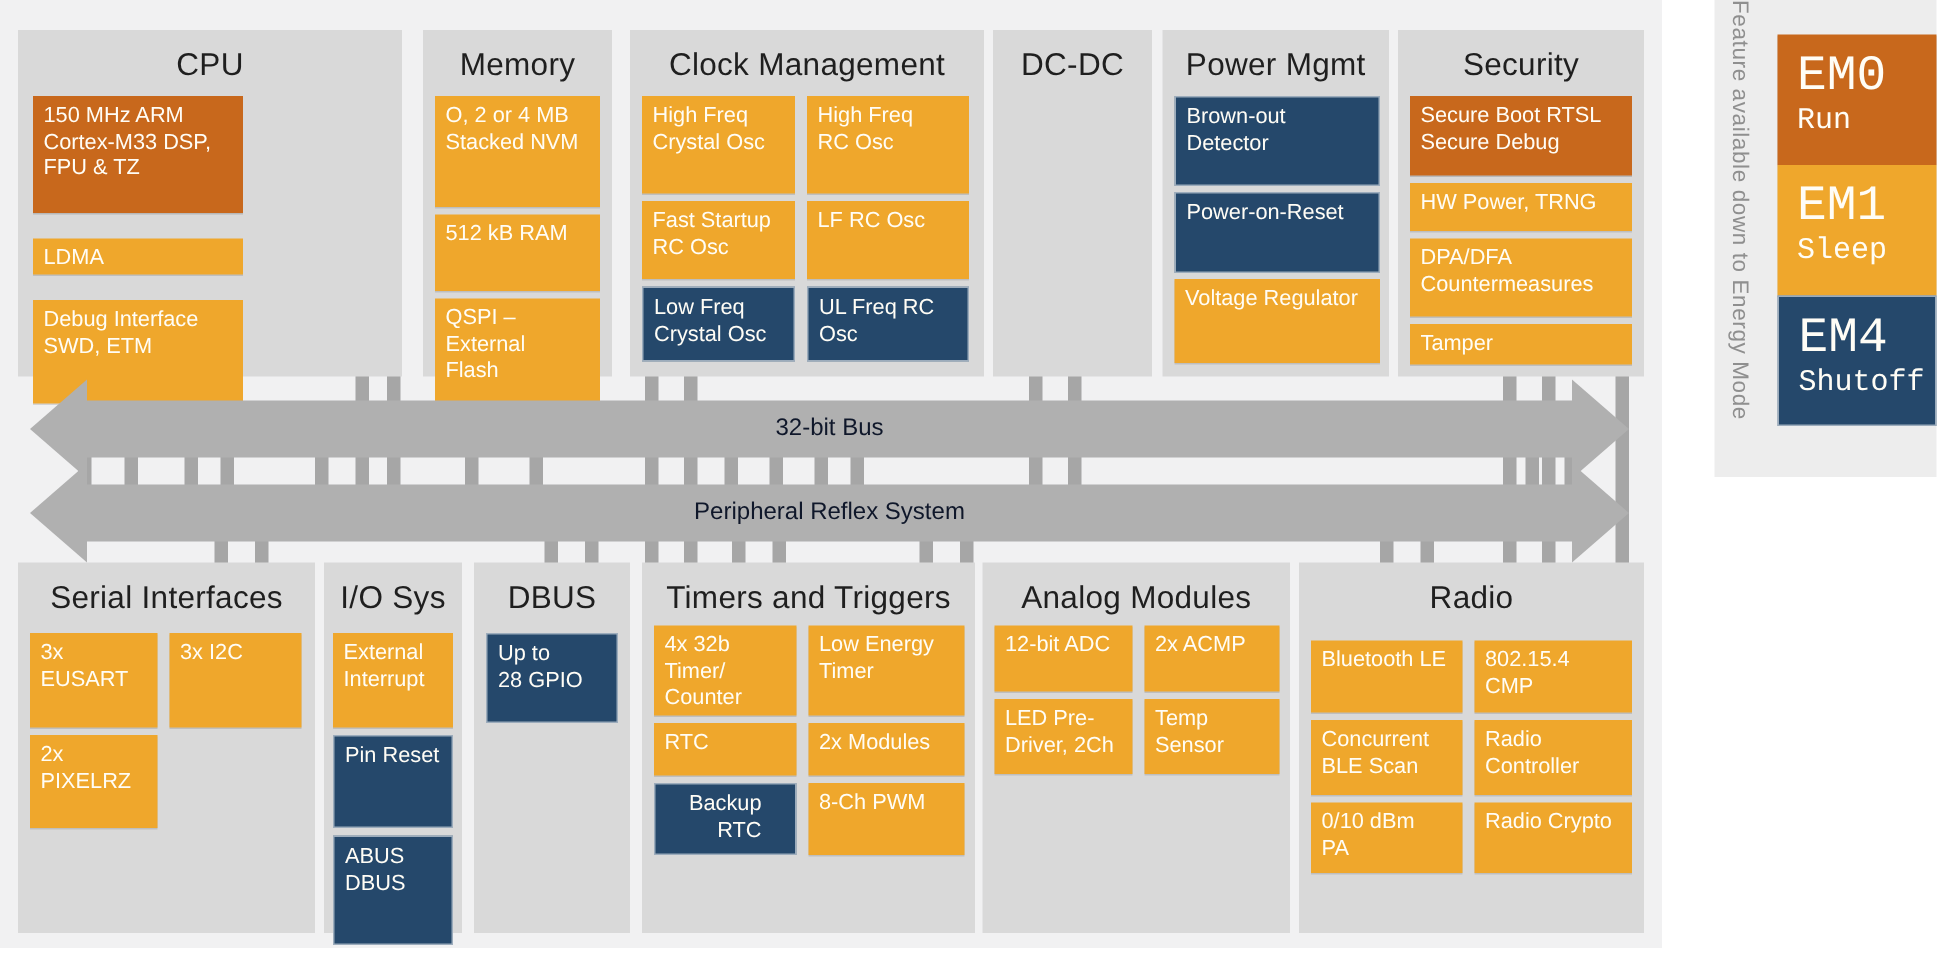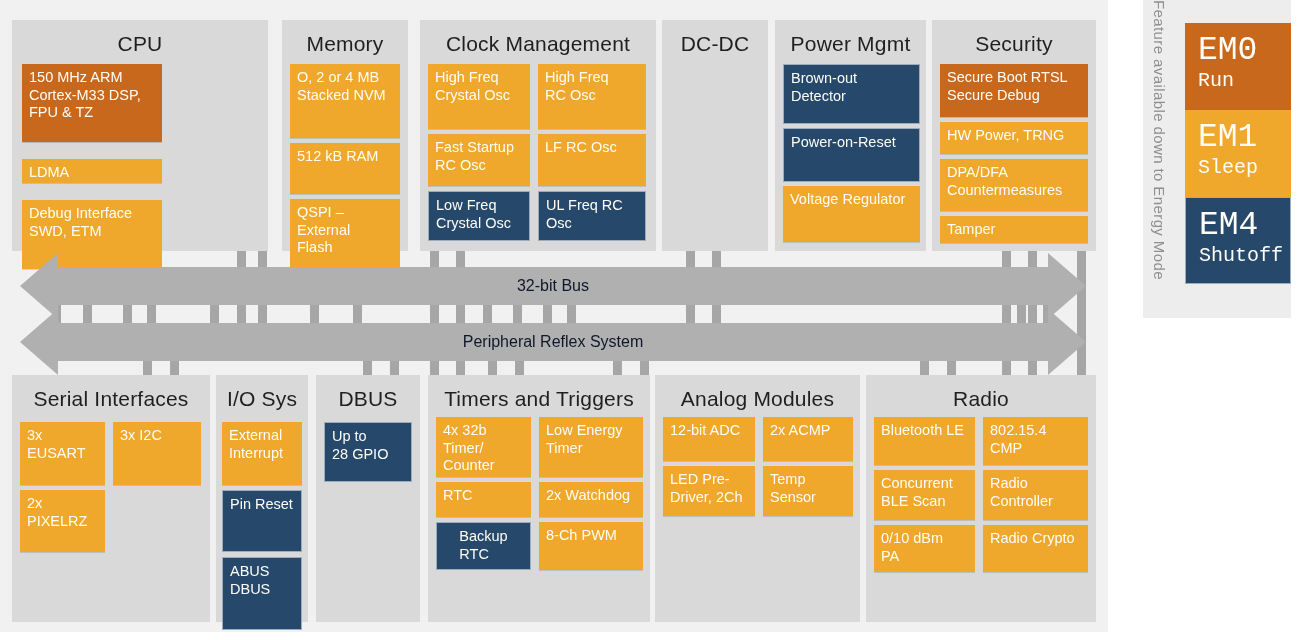--- a/index.html
+++ b/index.html
@@ -10,21 +10,21 @@
   *{margin:0;padding:0;box-sizing:border-box;}
   body{font-family:"Liberation Sans",sans-serif;background:#fff;}
   .stage{position:relative;width:1300px;height:640px;background:#fff;overflow:hidden;}
   .main{position:absolute;left:0;top:0;width:1108px;height:632px;background:var(--bg);}
   .panel{position:absolute;background:var(--panel);z-index:2;}
   .panel h2{font-size:21px;font-weight:400;color:var(--hdr);text-align:center;margin-top:12px;letter-spacing:.2px;}
   .blk{color:var(--txt);font-size:14.5px;line-height:1.22;padding:5px 7px;white-space:pre-line;overflow:hidden;}
   .c-amber{background:var(--amber);box-shadow:0 1px 0 rgba(0,0,0,.12);}
   .c-dark-orange{background:var(--dkor);box-shadow:0 1px 0 rgba(0,0,0,.15);}
   .c-dark-blue{background:var(--dkbl);border:1px solid rgba(255,255,255,.55);}
-  .center{display:flex;align-items:center;justify-content:center;text-align:left;}
+  .center{display:flex;align-items:center;justify-content:center;text-align:right;}
   .stack{position:absolute;display:flex;flex-direction:column;}
   .grid{position:absolute;display:grid;}
   .stub{position:absolute;width:9px;background:var(--stub);z-index:1;}
   .bus-shaft{position:absolute;left:58px;width:990px;height:38px;background:var(--bus);z-index:3;}
   .bus-label{position:absolute;left:58px;width:990px;height:38px;line-height:38px;text-align:center;
     color:#0f172a;font-size:16px;z-index:4;}
   .bus-head{position:absolute;width:0;height:0;border-top:33px solid transparent;border-bottom:33px solid transparent;z-index:3;}
   .head-left{border-right:38px solid var(--bus);}
   .head-right{border-left:38px solid var(--bus);}
   .sidebar{position:absolute;left:1143px;top:0;width:148px;height:318px;background:var(--side);}
@@ -192,42 +192,42 @@
 
     <section class="panel" style="left:428px;top:375px;width:222px;height:247px">
       <h2>Timers and Triggers</h2>
       <div class="grid" style="left:8px;top:42px;grid-template-columns:95px 104px;grid-template-rows:60px 35px 48px;column-gap:8px;row-gap:5px">
         <div class="blk c-amber">4x 32b
 Timer/
 Counter</div>
         <div class="blk c-amber">Low Energy
 Timer</div>
         <div class="blk c-amber">RTC</div>
-        <div class="blk c-amber">2x Watchdog</div>
+        <div class="blk c-amber">2x Modules</div>
         <div class="blk c-dark-blue center">Backup
 RTC</div>
         <div class="blk c-amber">8-Ch PWM</div>
       </div>
     </section>
 
     <section class="panel" style="left:655px;top:375px;width:205px;height:247px">
       <h2>Analog Modules</h2>
       <div class="grid" style="left:8px;top:42px;grid-template-columns:92px 90px;grid-template-rows:44px 50px;column-gap:8px;row-gap:5px">
         <div class="blk c-amber">12-bit ADC</div>
         <div class="blk c-amber">2x ACMP</div>
         <div class="blk c-amber">LED Pre-
 Driver, 2Ch</div>
         <div class="blk c-amber">Temp
 Sensor</div>
       </div>
     </section>
 
     <section class="panel" style="left:866px;top:375px;width:230px;height:247px">
       <h2>Radio</h2>
-      <div class="grid" style="left:8px;top:42px;grid-template-columns:101px 105px;grid-template-rows:48px 50px 47px;column-gap:8px;row-gap:5px">
+      <div class="grid" style="left:8px;top:52px;grid-template-columns:101px 105px;grid-template-rows:48px 50px 47px;column-gap:8px;row-gap:5px">
         <div class="blk c-amber">Bluetooth LE</div>
         <div class="blk c-amber">802.15.4
 CMP</div>
         <div class="blk c-amber">Concurrent
 BLE Scan</div>
         <div class="blk c-amber">Radio
 Controller</div>
         <div class="blk c-amber">0/10 dBm
 PA</div>
         <div class="blk c-amber">Radio Crypto</div>

